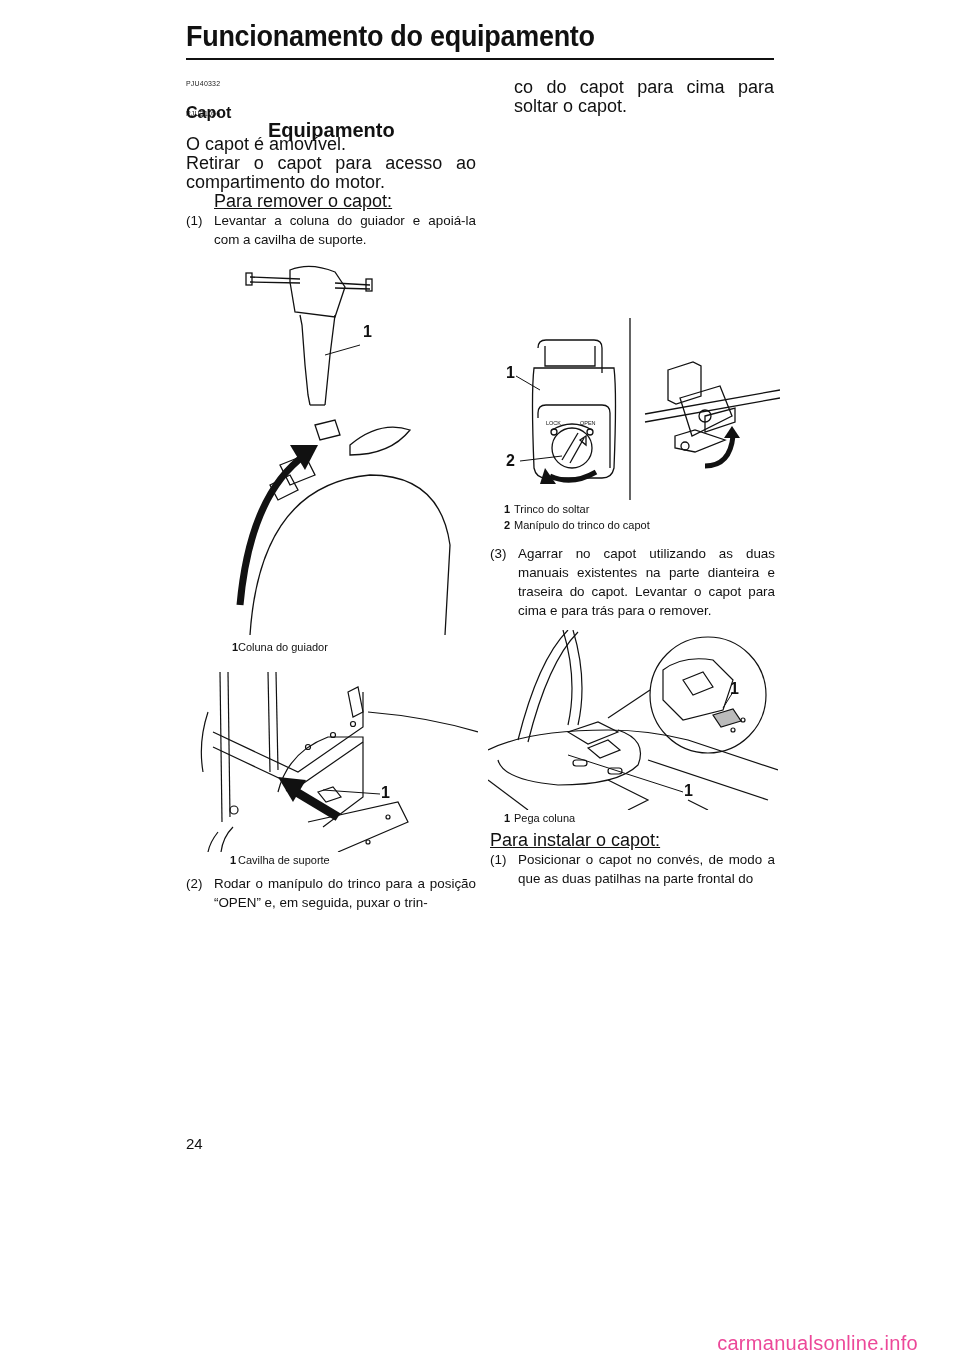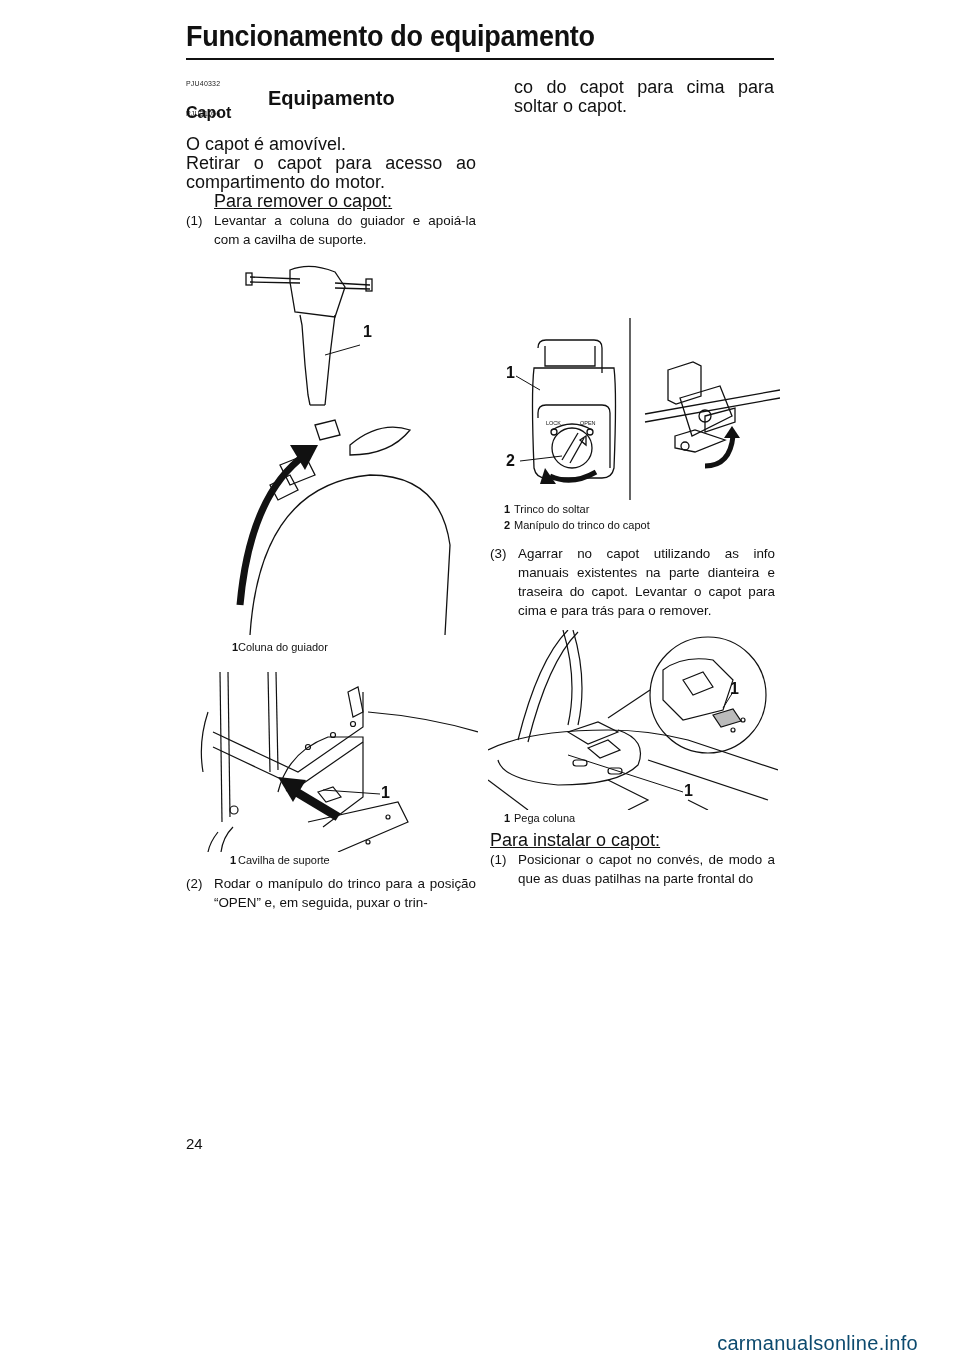--- a/index.html
+++ b/index.html
@@ -3,30 +3,30 @@
 <meta charset="utf-8">
 <style>
   html, body { margin: 0; padding: 0; background: #ffffff; }
   body { width: 960px; height: 1358px; position: relative; overflow: hidden;
          font-family: "Liberation Sans", sans-serif; color: #111; }
   .abs { position: absolute; }
   .page-title { left: 186px; top: 20px; font-size: 29px; font-weight: bold; letter-spacing: -0.3px;
                 transform: scaleX(0.93); transform-origin: left; white-space: nowrap; }
   .title-rule { left: 186px; top: 58px; width: 588px; height: 2px; background: #111; }
   .code { font-size: 7px; color: #222; letter-spacing: 0.2px; }
-  .section-title { font-size: 20px; font-weight: bold; }
+  .section-title { font-size: 20px; font-weight: bold; margin-top: 32px; }
   .sub-title { font-size: 16px; font-weight: bold; }
   .para { font-size: 18px; line-height: 19px; text-align: justify; }
   .u { text-decoration: underline; }
   .step { font-size: 13.4px; line-height: 19px; }
   .step .num { position: absolute; left: 0; top: 0; }
   .step .txt { margin-left: 28px; text-align: justify; text-align-last: left; }
   .caption { font-size: 11px; line-height: 15px; }
   .caption b { display: inline-block; width: 10px; font-weight: bold; }
-  .watermark { right: 42px; top: 1332px; font-size: 20px; color: #0c4a6e; letter-spacing: 0.3px; }
+  .watermark { right: 42px; top: 1332px; font-size: 20px; color: #ec4899; letter-spacing: 0.3px; }
   .figure { overflow: hidden; }
   svg { display: block; }
 </style>
 </head>
 <body>
 
 <div class="abs page-title">Funcionamento do equipamento</div>
 <div class="abs title-rule"></div>
 
 <div class="abs code" style="left:186px; top:80px;">PJU40332</div>
@@ -151,21 +151,21 @@
 </div>
 <div class="abs caption" style="left:504px; top:502px;">
   <b>1</b><span>Trinco do soltar</span>
 </div>
 <div class="abs caption" style="left:504px; top:518px;">
   <b>2</b><span>Manípulo do trinco do capot</span>
 </div>
 
 <div class="abs step" style="left:490px; top:544px; width:285px;">
   <span class="num">(3)</span>
-  <div class="txt">Agarrar no capot utilizando as info manuais existentes na parte dianteira e traseira do capot. Levantar o capot para cima e para trás para o remover.</div>
+  <div class="txt">Agarrar no capot utilizando as duas manuais existentes na parte dianteira e traseira do capot. Levantar o capot para cima e para trás para o remover.</div>
 </div>
 
 <div class="abs figure" style="left:488px; top:630px; width:290px; height:180px;">
   <svg width="290" height="180" viewBox="0 0 290 180">
     <g fill="none" stroke="#111" stroke-width="1.2">
       <path d="M30 110 q20 -80 50 -110"></path>
       <path d="M40 112 q20 -80 50 -110"></path>
       <path d="M75 0 q15 50 5 95"></path>
       <path d="M85 0 q15 50 5 95"></path>
       <path d="M0 120 q40 -20 120 -20 q40 0 80 10 l90 30"></path>

